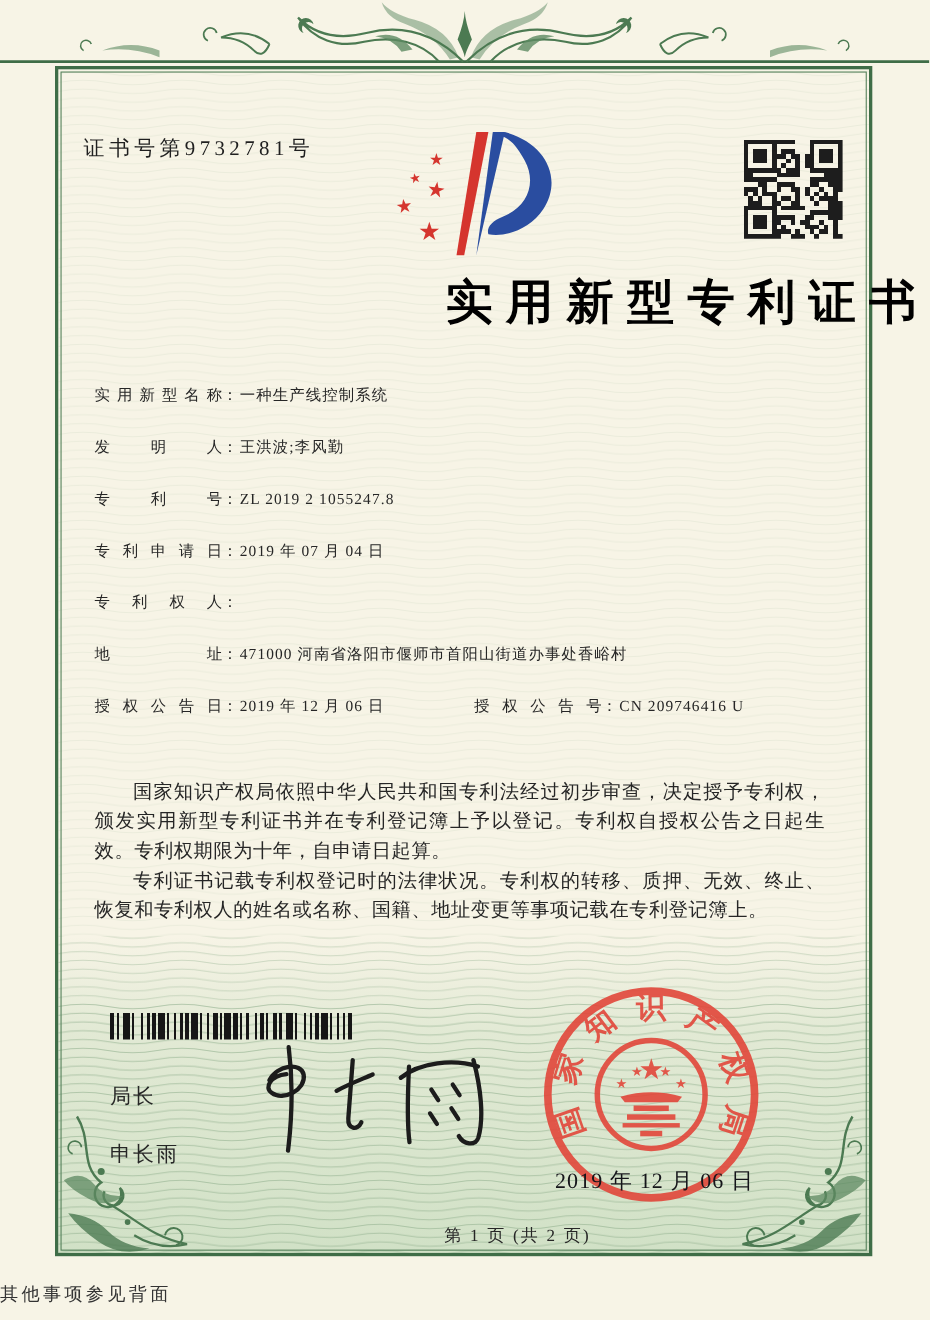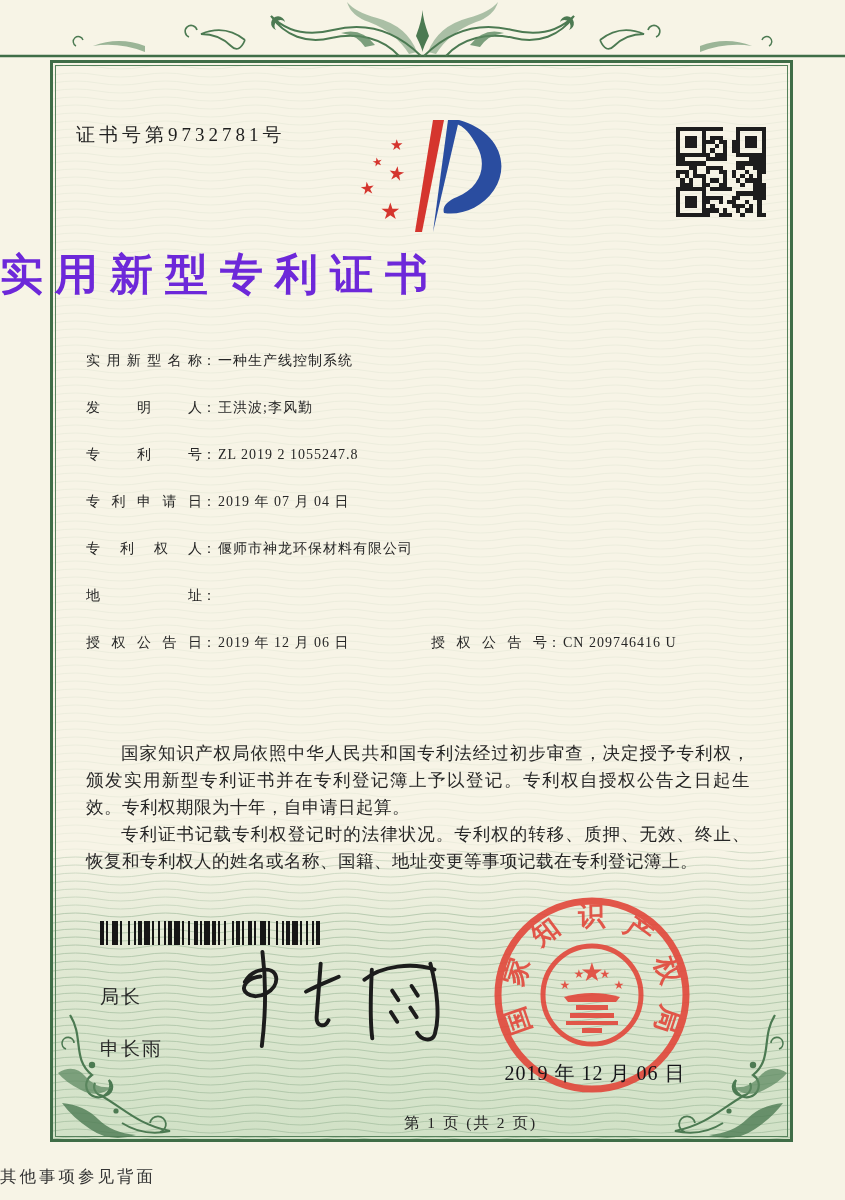--- a/index.html
+++ b/index.html
@@ -32,39 +32,39 @@
     font-size:19px;letter-spacing:4px;color:#1f1f1f;
   }
 
   .logo{position:absolute;left:338px;top:116px;width:178px;height:122px;}
   .logo .star{position:absolute;color:#d5352e;line-height:1;font-family:"DejaVu Sans",sans-serif;}
 
   .qr{position:absolute;left:676px;top:127px;width:90px;height:90px;}
 
   .title{
     position:absolute;left:0;top:246px;width:845px;
-    text-align:left;font-size:43px;font-weight:bold;
-    letter-spacing:12px;color:#6d28d9;
+    text-align:right;font-size:43px;font-weight:bold;
+    letter-spacing:12px;color:#000000;
   }
 
   .fields{
     position:absolute;left:86px;top:354px;width:670px;
     display:flex;flex-direction:column;gap:33px;font-size:14px;
   }
   .field-row{position:relative;display:flex;white-space:nowrap;line-height:1;}
   .field-label{
     display:inline-block;width:116px;
     text-align:justify;text-align-last:justify;
   }
   .field-colon{display:inline-block;}
   .field-value{display:inline-block;margin-left:2px;letter-spacing:1px;}
   .grant-second{position:absolute;left:345px;top:0;display:flex;}
 
   .paragraphs{
-    position:absolute;left:86px;top:740px;width:664px;
+    position:absolute;left:86px;top:706px;width:664px;
     font-size:17.5px;line-height:27px;text-align:justify;
   }
   .paragraphs p{margin:0;text-indent:2em;letter-spacing:0.5px;}
 
   .barcode{position:absolute;left:100px;top:921px;width:222px;height:24px;}
 
   .officials{position:absolute;left:100px;top:984px;font-size:19px;letter-spacing:2px;}
   .officials .director-name{margin-top:26px;}
 
   .signature{position:absolute;left:218px;top:938px;width:235px;height:115px;}
@@ -432,25 +432,25 @@
         <span class="field-value">ZL 2019 2 1055247.8</span>
       </div>
       <div class="field-row">
         <span class="field-label">专利申请日</span>
           <span class="field-colon">：</span>
         <span class="field-value">2019 年 07 月 04 日</span>
       </div>
       <div class="field-row">
         <span class="field-label">专利权人</span>
           <span class="field-colon">：</span>
-        <span class="field-value">偃师市神龙环保材料有限公司</span>
       </div>
       <div class="field-row">
         <span class="field-label">地址</span>
           <span class="field-colon">：</span>
+        <span class="field-value">471000 河南省洛阳市偃师市首阳山街道办事处香峪村</span>
       </div>
       <div class="field-row">
         <span class="field-label">授权公告日</span>
           <span class="field-colon">：</span>
         <span class="field-value">2019 年 12 月 06 日</span>
         <span class="grant-second">
           <span class="field-label">授权公告号</span>
             <span class="field-colon">：</span>
           <span class="field-value">CN 209746416 U</span>
         </span>

